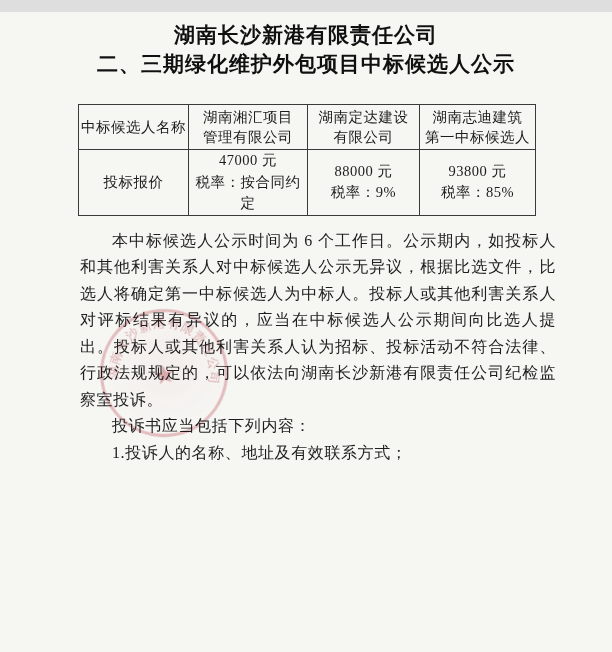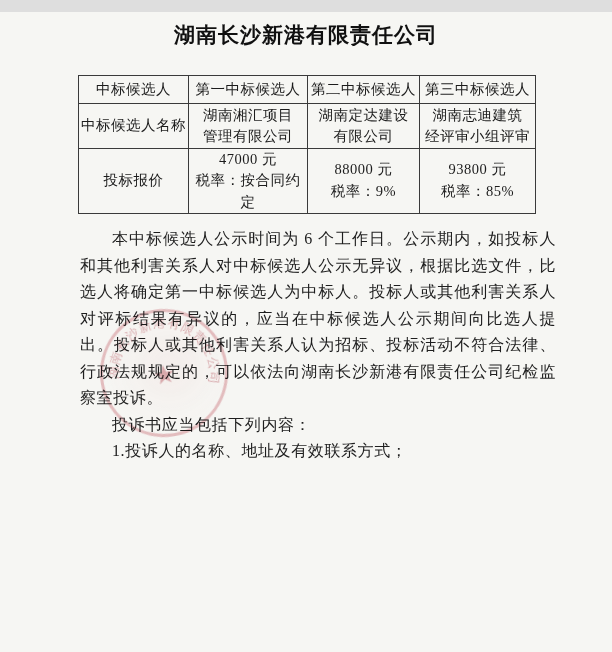--- a/index.html
+++ b/index.html
@@ -88,52 +88,47 @@
     background:linear-gradient(to bottom,#f0f0ed,#dcdcd8);
   }
 </style>
 </head>
 <body>
 
 <div class="page">
 
   <div class="titles">
     <h1 class="doc-title">湖南长沙新港有限责任公司</h1>
+    <h1 class="doc-title">二、三期绿化维护外包项目中标候选人公示</h1>
   </div>
 
   <div class="doc-body">
 
 
     <table class="candidates">
       <colgroup>
           <col class="c0">
           <col class="c1">
           <col class="c2">
           <col class="c3">
         </colgroup>
       <tbody>
-          <tr class="hdr">
-        <th>中标候选人</th>
-        <th>第一中标候选人</th>
-        <th>第二中标候选人</th>
-        <th>第三中标候选人</th>
-      </tr>
       <tr class="name-row">
         <td>中标候选人名称</td>
         <td>
           <div>湖南湘汇项目</div>
           <div>管理有限公司</div>
         </td>
         <td>
           <div>湖南定达建设</div>
           <div>有限公司</div>
         </td>
         <td>
           <div>湖南志迪建筑</div>
-          <div>经评审小组评审</div>
+          <div>第一中标候选人</div>
         </td>
       </tr>
       <tr class="price-row">
         <td>投标报价</td>
         <td>
           <div>47000 元</div>
           <div>税率：按合同约定</div>
         </td>
         <td>
           <div>88000 元</div>

